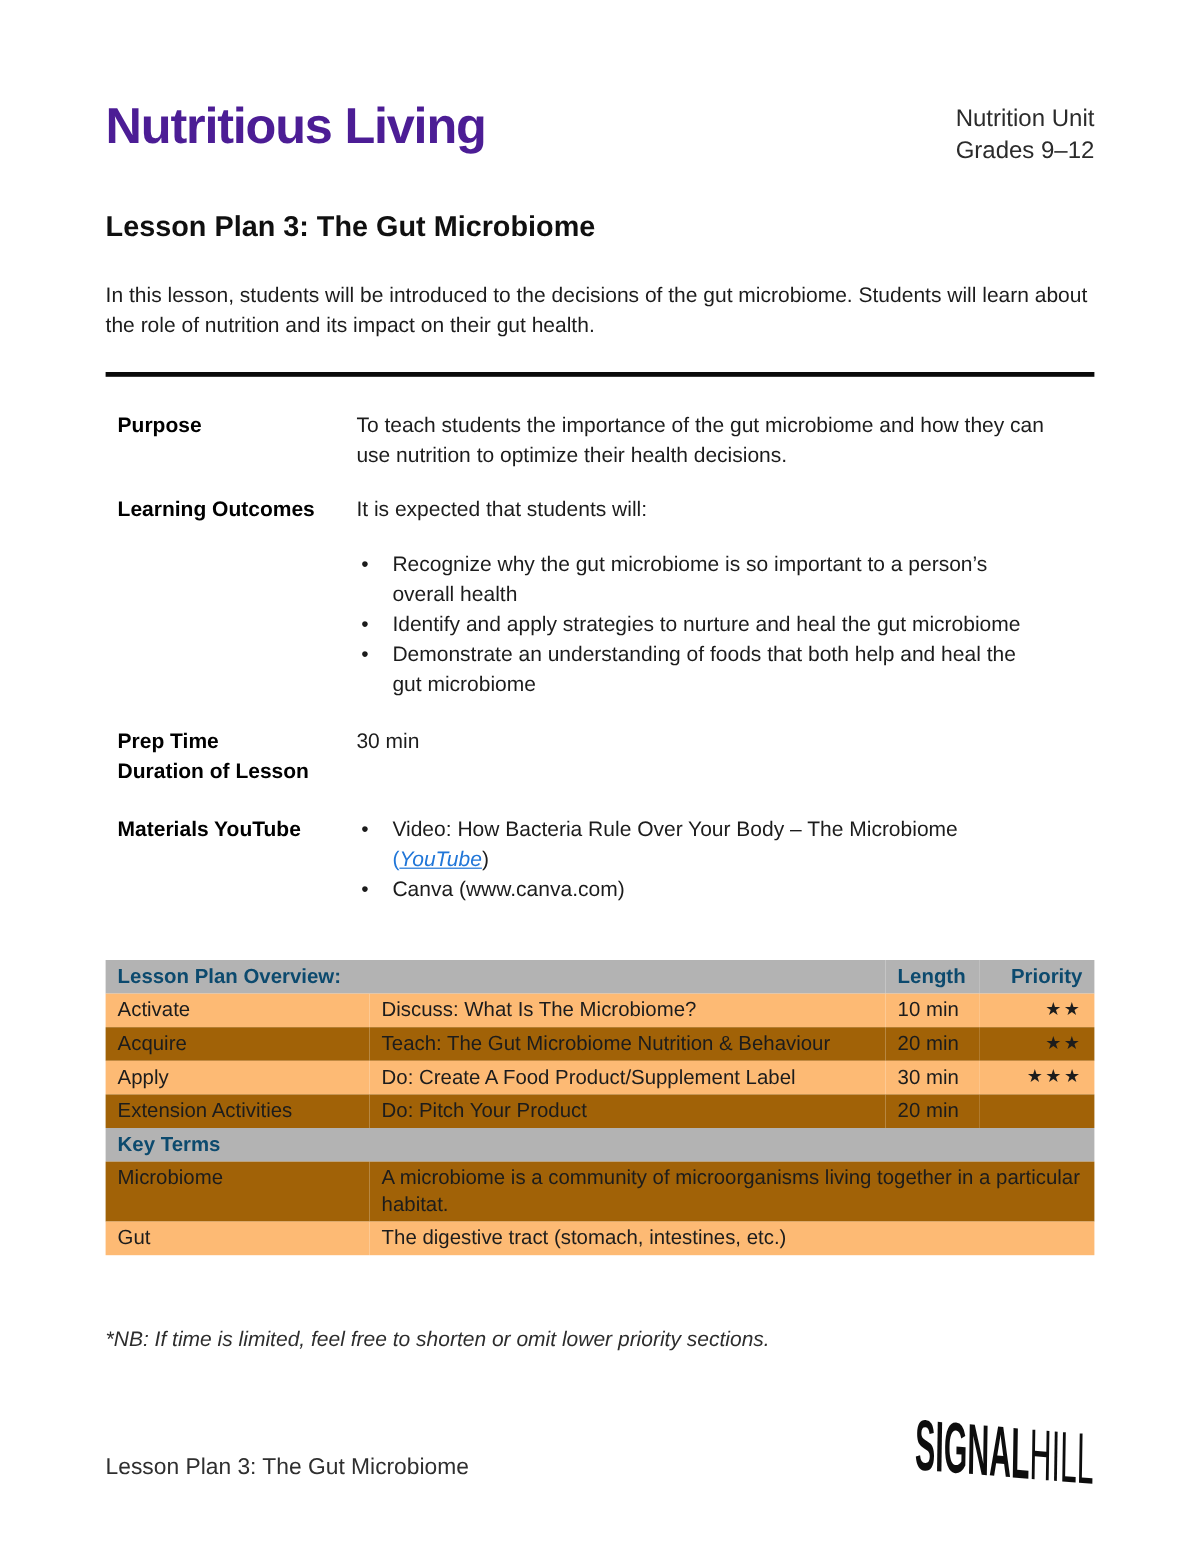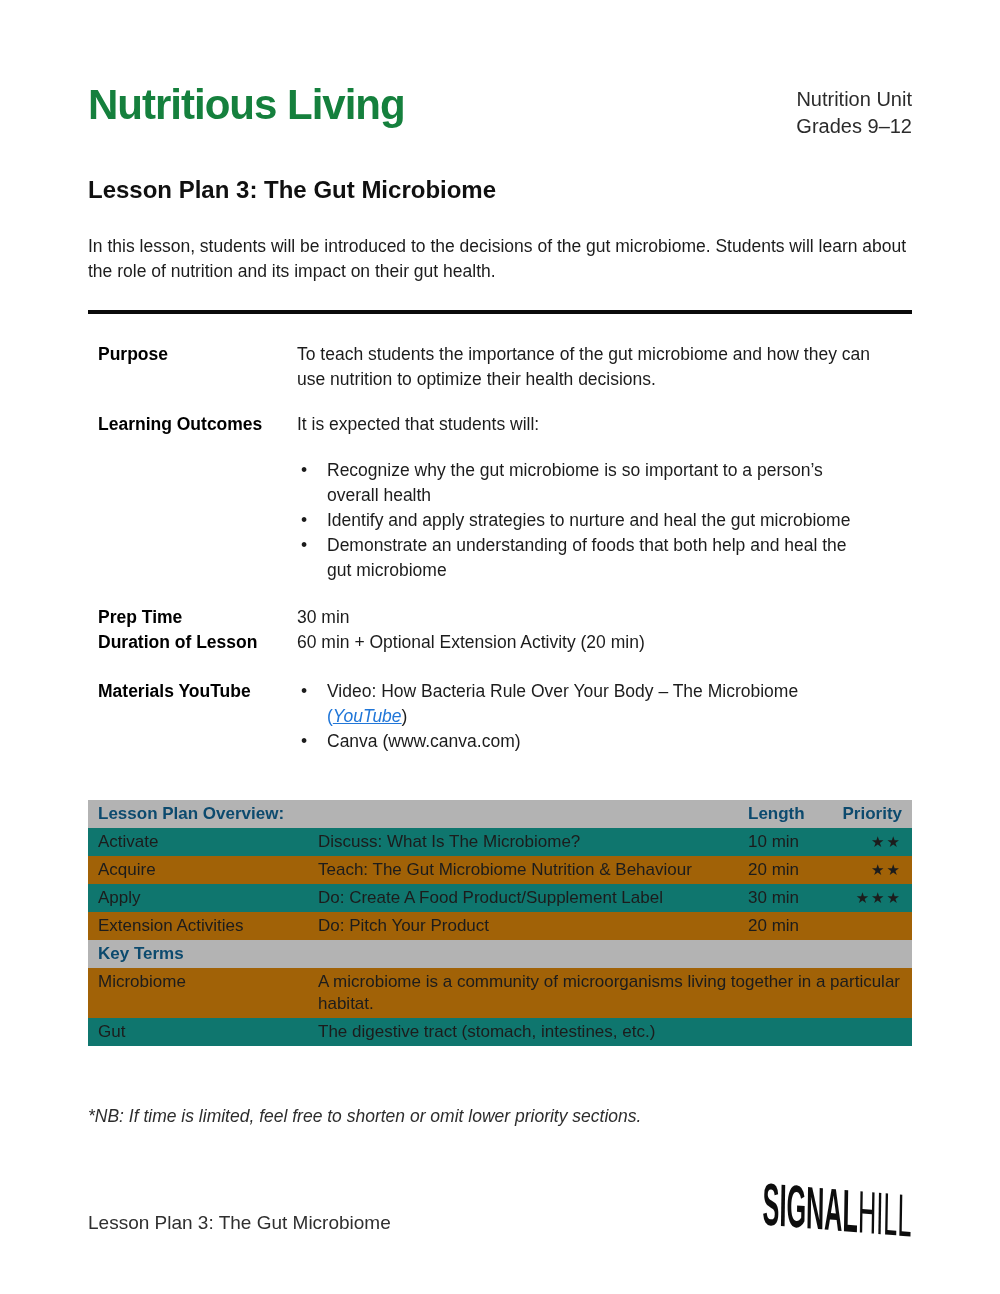--- a/index.html
+++ b/index.html
@@ -4,21 +4,21 @@
 <style>
   html,body { margin:0; padding:0; background:#ffffff; }
   .page {
     position:relative; width:1000px; height:1294px; background:#ffffff;
     font-family:"Liberation Sans", sans-serif; color:#1c1c1c; overflow:hidden;
   }
   .content { margin:0 88px; }
 
   
   .masthead { display:flex; justify-content:space-between; align-items:flex-start; padding-top:84px; }
-  .doc-title { font-size:42px; font-weight:800; letter-spacing:-1px; color:#15803d; line-height:1.0; }
+  .doc-title { font-size:42px; font-weight:800; letter-spacing:-1px; color:#4c1d95; line-height:1.0; }
   .doc-meta { text-align:right; font-size:20px; line-height:27px; color:#2b2b2b; padding-top:2px; }
 
   .lesson-heading { margin-top:36px; font-size:24px; font-weight:700; color:#101010; line-height:28px; }
 
   .intro { margin-top:30px; font-size:17.5px; line-height:25px; color:#1c1c1c; }
 
   .rule { margin-top:26px; height:4px; background:#0a0a0a; }
 
   
   .details { margin-top:28px; font-size:17.5px; line-height:25px; }
@@ -38,21 +38,21 @@
 
   
   table.overview { margin-top:46px; width:824px; border-collapse:collapse; table-layout:fixed; font-size:17px; }
   table.overview td { padding:3px 10px 3px 10px; line-height:22px; vertical-align:top; }
   table.overview col.c1 { width:220px; }
   table.overview col.c2 { width:430px; }
   table.overview col.c3 { width:78px; }
   table.overview col.c4 { width:96px; }
   tr.hdr td { background:#b3b3b3; font-weight:700; color:#0c4a6e; }
   tr.g td { background:#a16207; }
-  tr.w td { background:#0f766e; }
+  tr.w td { background:#fdba74; }
   td.len { }
   td.pri { text-align:right; }
   td.stars { font-size:15px; letter-spacing:2px; padding-top:5px; }
 
   .nb-note { margin-top:60px; font-size:17.5px; font-style:italic; color:#2d2d2d; }
 
   
   .footer-label { position:absolute; left:88px; top:1212px; font-size:19px; color:#2f2f2f; }
   .brand-logo { position:absolute; right:88px; top:1186px; }
   .brand-inner {
@@ -99,21 +99,20 @@
           </ul>
         </div>
       </div>
 
       <div class="drow">
         <div class="dlabel">Prep Time</div>
         <div class="dvalue">30 min</div>
       </div>
       <div class="drow mb24">
         <div class="dlabel">Duration of Lesson</div>
-        <div class="dvalue">60 min + Optional Extension Activity (20 min)</div>
       </div>
 
       <div class="drow">
         <div class="dlabel">Materials YouTube</div>
         <div class="dvalue">
           <ul class="bullets tight">
             <li>
               <div>Video: How Bacteria Rule Over Your Body – The Microbiome</div>
               <div><span class="paren-open">(</span><span class="link">YouTube</span><span>)</span></div>
             </li>

